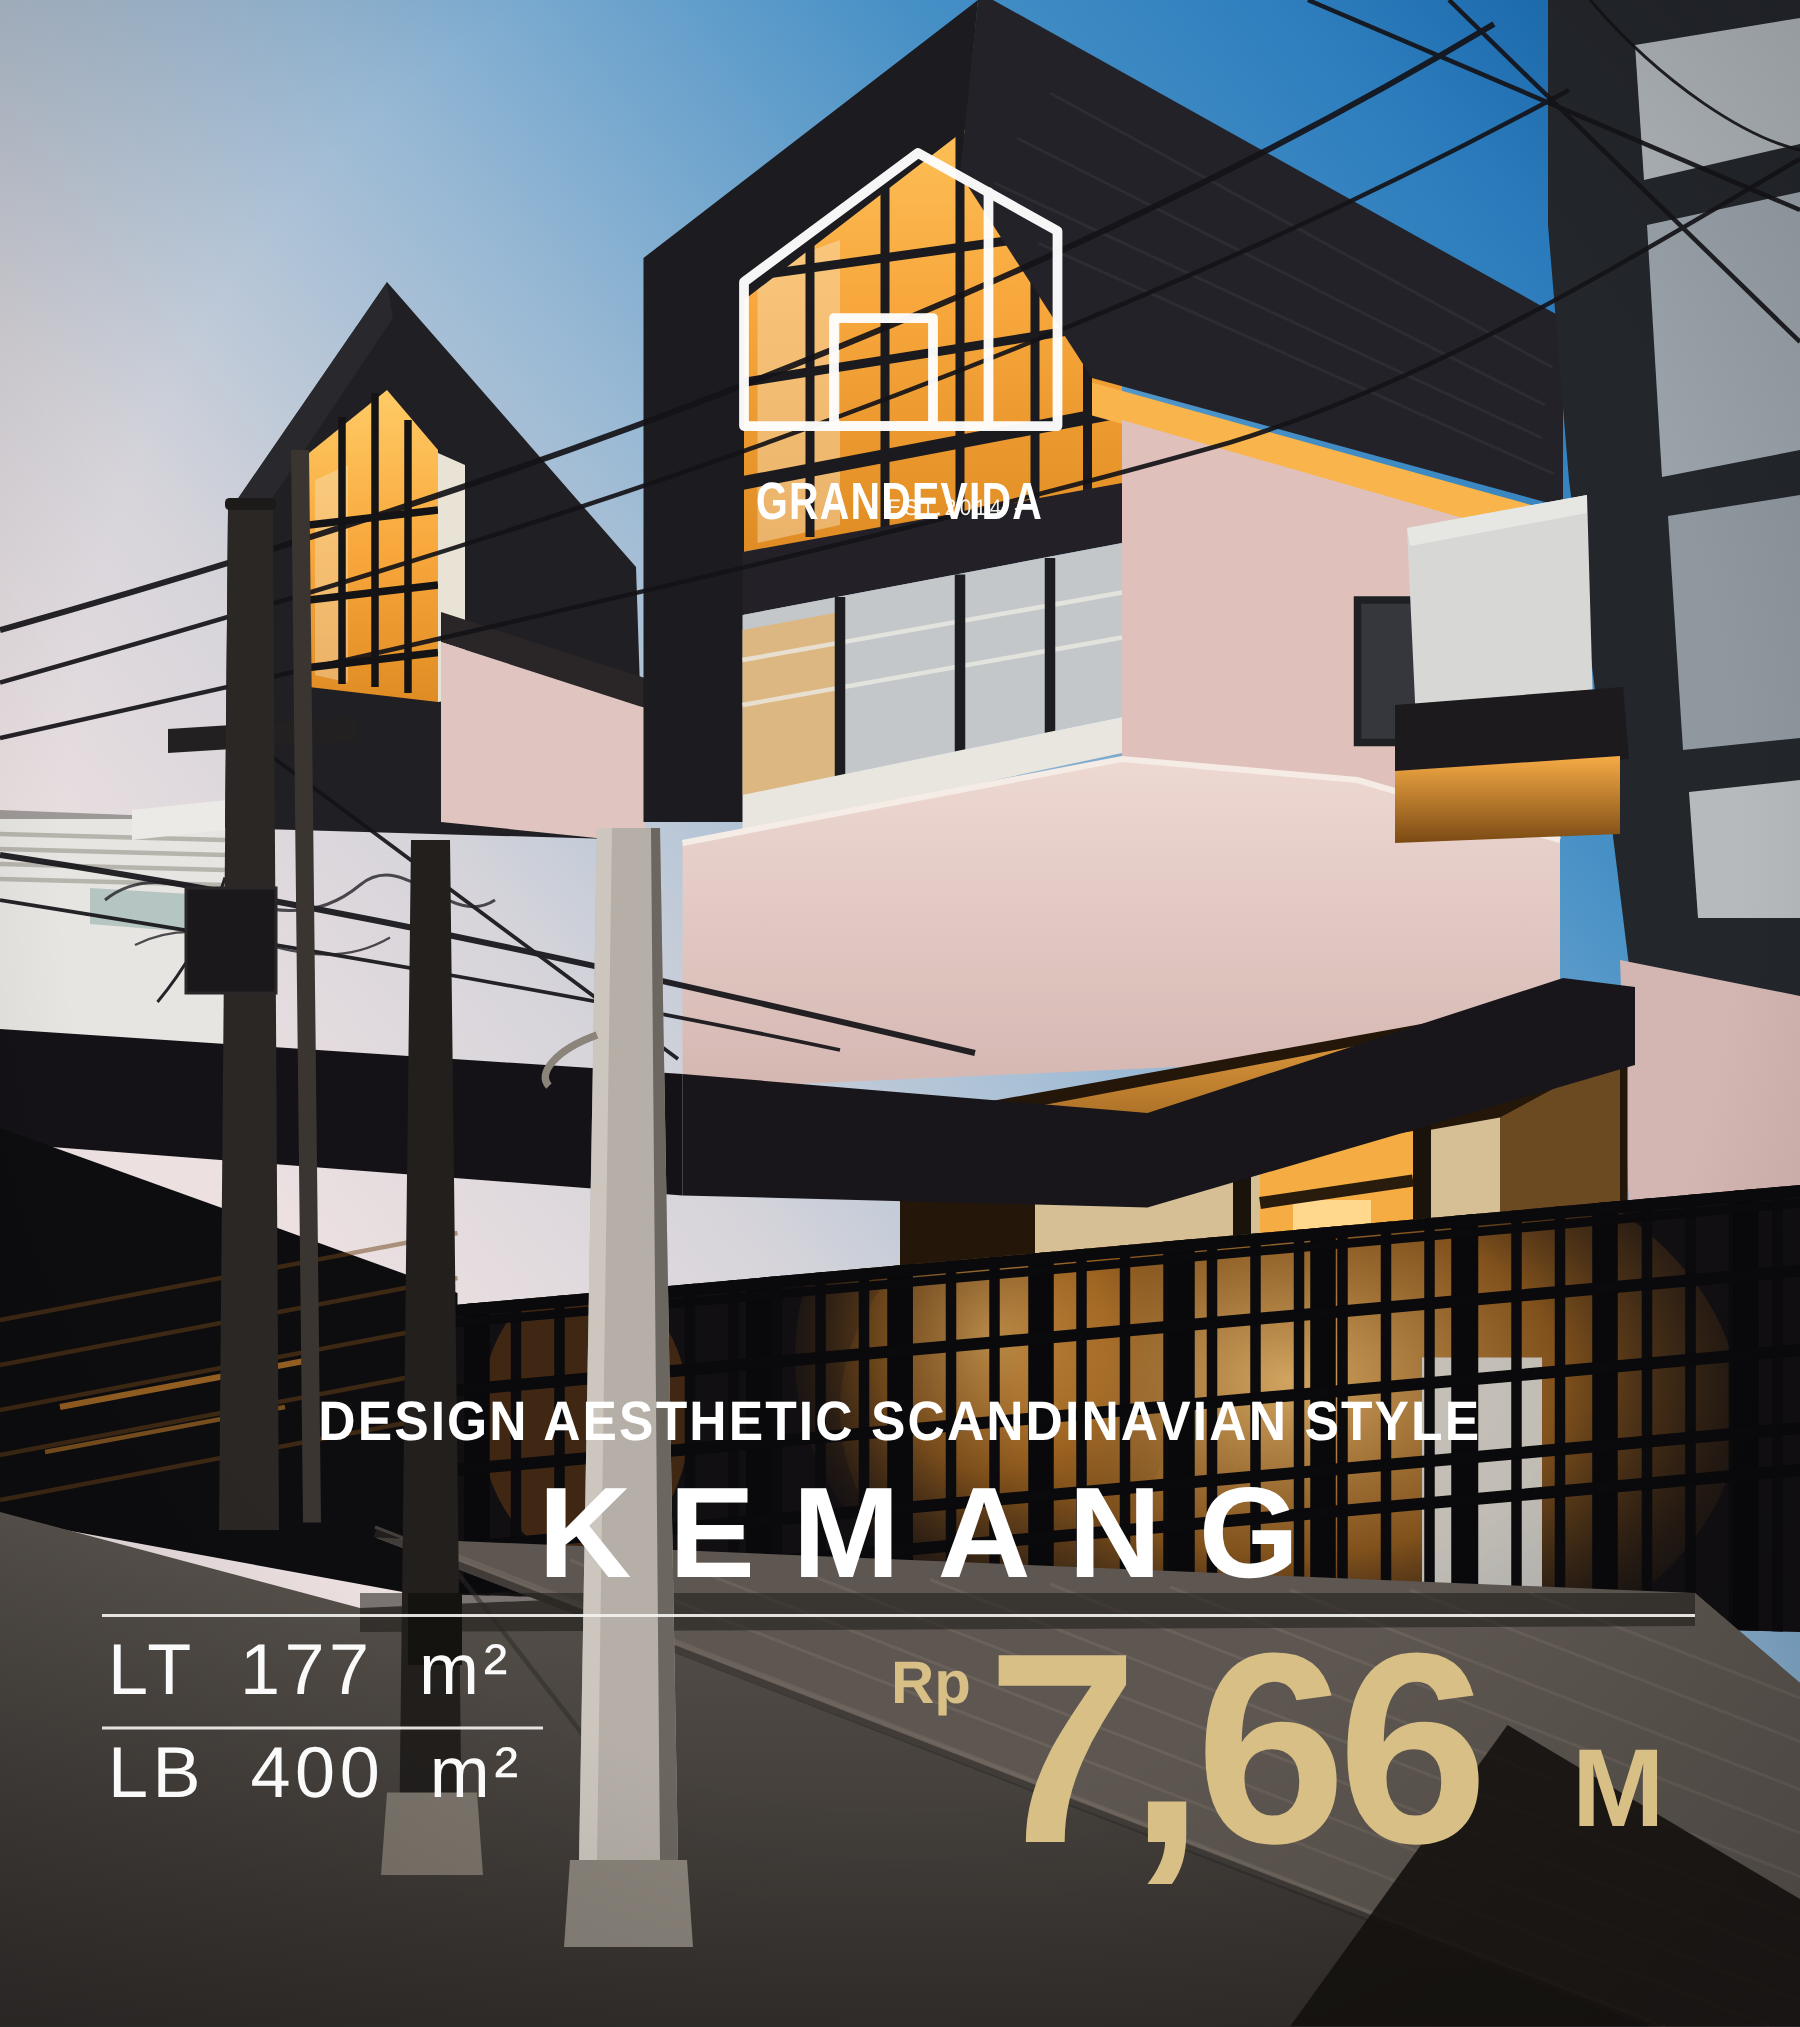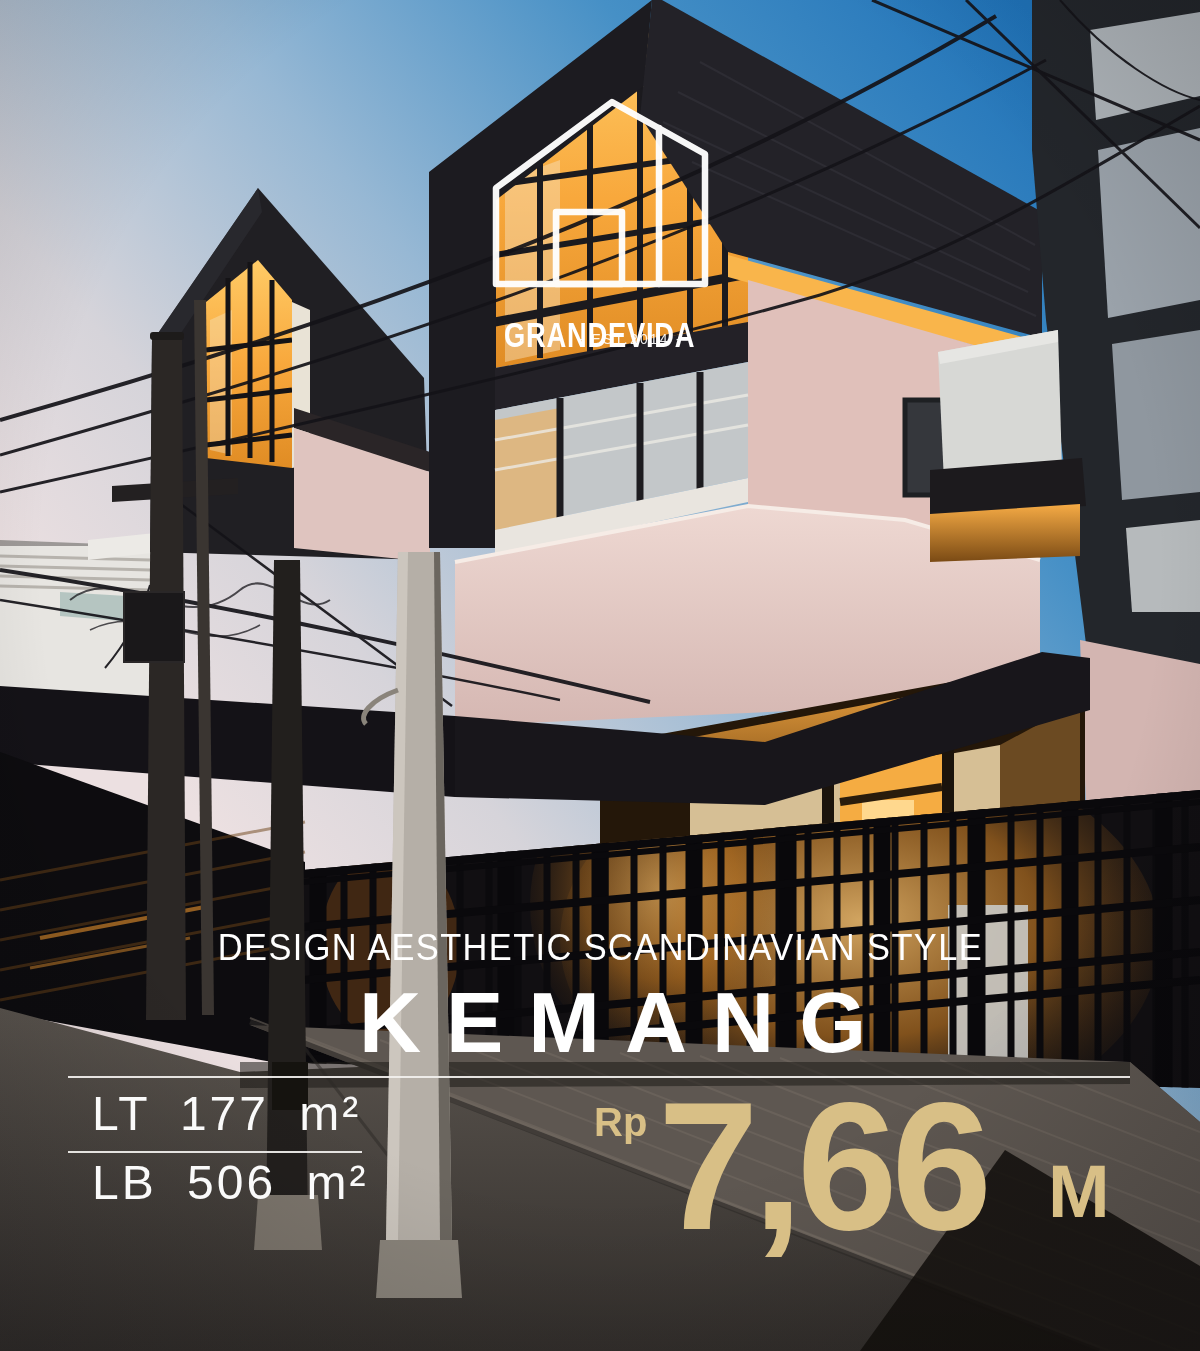--- a/index.html
+++ b/index.html
@@ -7,28 +7,28 @@
     position:relative;width:1200px;height:1351px;overflow:hidden;
     font-family:"Liberation Sans", sans-serif;background:#1b1a1e;
   }
   .stage svg{position:absolute;inset:0;display:block;}
   .overlay{position:absolute;color:#fff;line-height:1;white-space:nowrap;}
   .centered{left:0;width:100%;text-align:center;}
   .logo-name{top:317px;font-size:35px;font-weight:bold;letter-spacing:1px;}
   .logo-name .squeeze{display:inline-block;transform:scaleX(.78);transform-origin:center;}
   .logo-est{top:331px;font-size:15px;font-weight:normal;letter-spacing:2.5px;opacity:.93;padding-left:31px;}
   .logo-est .squeeze{display:inline-block;transform:scaleX(.92);transform-origin:center;}
-  .tagline{top:929px;font-size:37px;font-weight:400;letter-spacing:1.5px;}
+  .tagline{top:929px;font-size:37px;font-weight:700;letter-spacing:1.5px;}
   .tagline .squeeze{display:inline-block;transform:scaleX(.93);transform-origin:center;}
   .kemang{top:979px;font-size:86px;font-weight:bold;letter-spacing:25px;padding-left:25px;}
   .rule{position:absolute;height:2px;background:#f3f1ef;opacity:.92;}
   .rule1{left:68px;top:1076px;width:1062px;}
   .rule2{left:68px;top:1151px;width:294px;}
   .spec{position:absolute;left:72px;color:#fafafa;font-size:48px;font-weight:400;
-        letter-spacing:3px;word-spacing:14px;line-height:1;margin-left:20px;}
+        letter-spacing:3px;word-spacing:14px;line-height:1;}
   .spec-lt{top:1090px;}
   .spec-lb{top:1159px;}
   .gold{position:absolute;font-weight:bold;line-height:1;}
   .price-rp{left:594px;top:1102px;font-size:40px;}
   .price-amount{left:658px;top:1076px;font-size:181px;letter-spacing:-6px;}
   .price-unit{left:1048px;top:1155px;font-size:74px;}
 </style>
 </head>
 <body>
 
@@ -323,19 +323,19 @@
   </div>
 
   <div class="overlay centered tagline">
     <span class="squeeze">DESIGN AESTHETIC SCANDINAVIAN STYLE</span>
   </div>
   <div class="overlay centered kemang">KEMANG</div>
 
   <div class="rule rule1"></div>
   <div class="overlay spec spec-lt">LT 177 m²</div>
   <div class="rule rule2"></div>
-  <div class="overlay spec spec-lb">LB 506 m²</div>
+  <div class="overlay spec spec-lb">LB 400 m²</div>
 
   <div class="overlay gold price-rp" style="color: rgb(216, 191, 134);">Rp</div>
   <div class="overlay gold price-amount" style="color: rgb(216, 191, 134);">7,66</div>
   <div class="overlay gold price-unit" style="color: rgb(216, 191, 134);">M</div>
 
 </div>
 
 </body></html>

